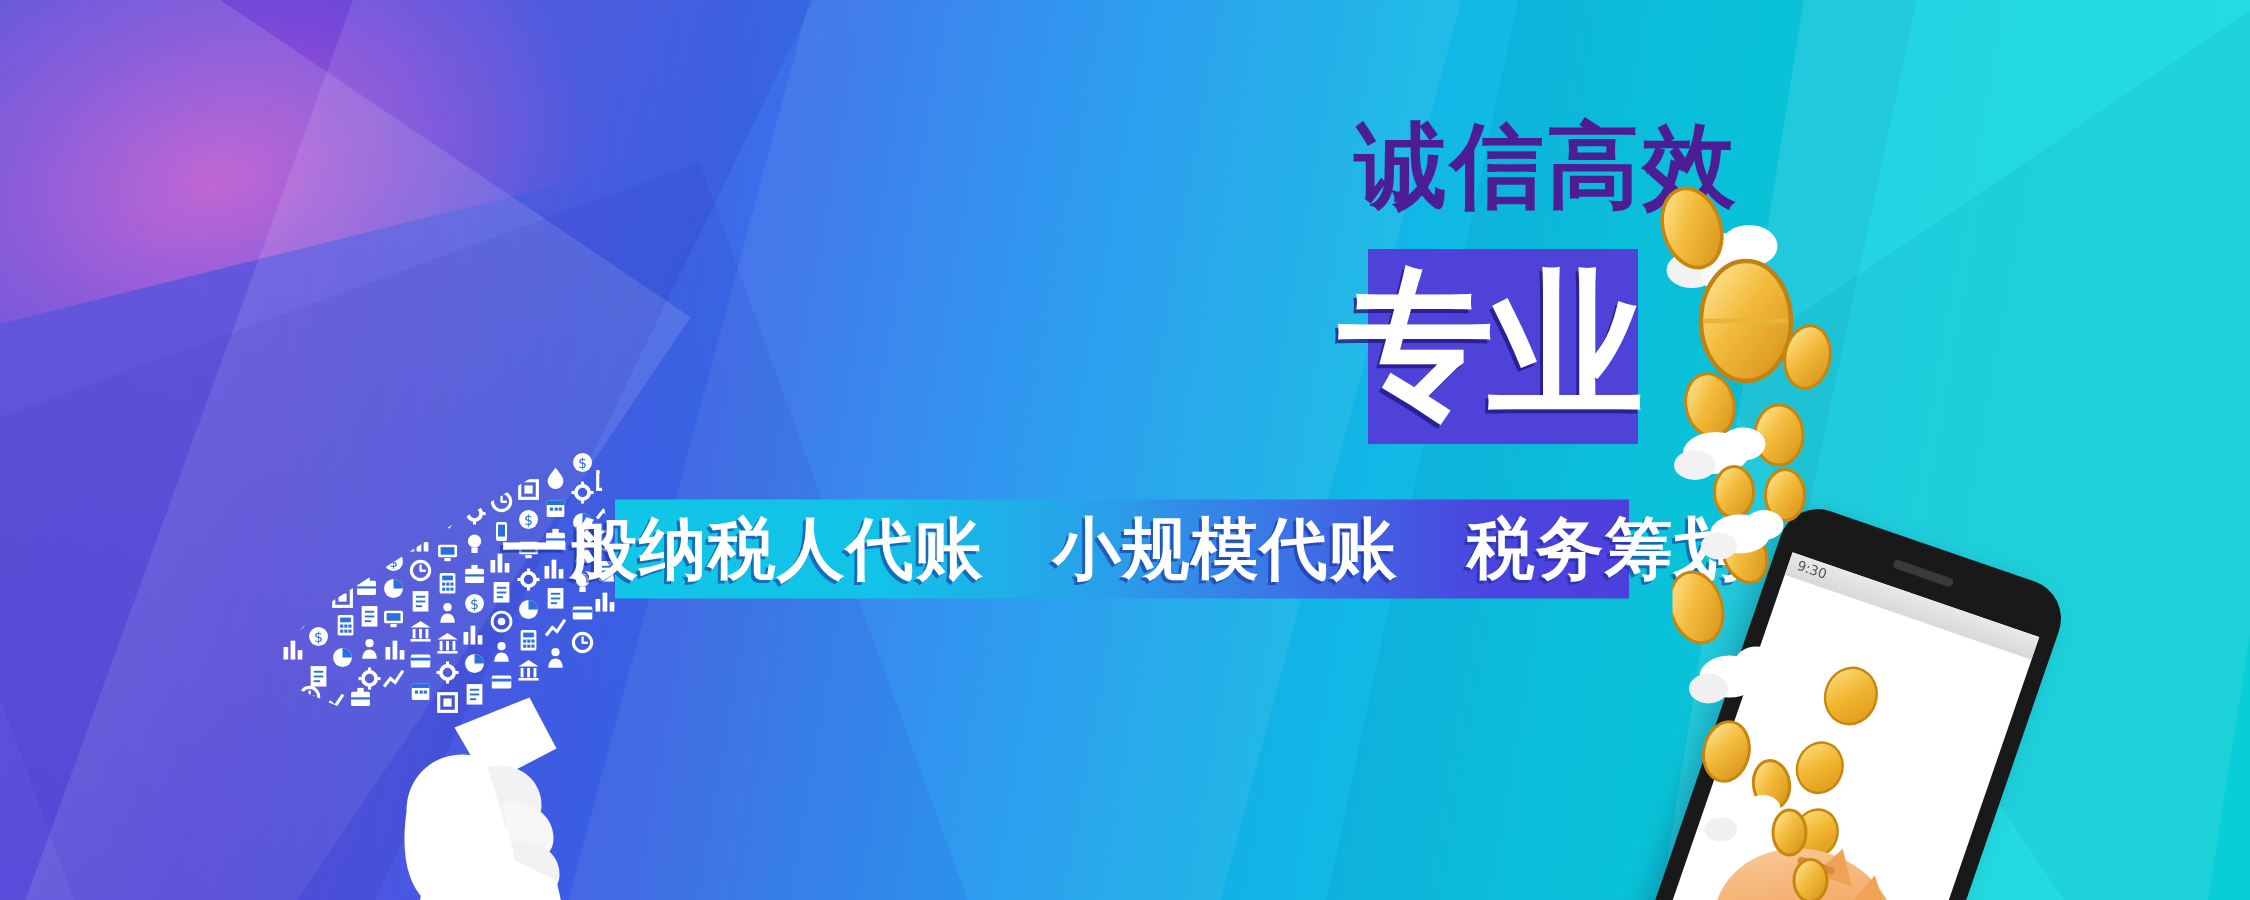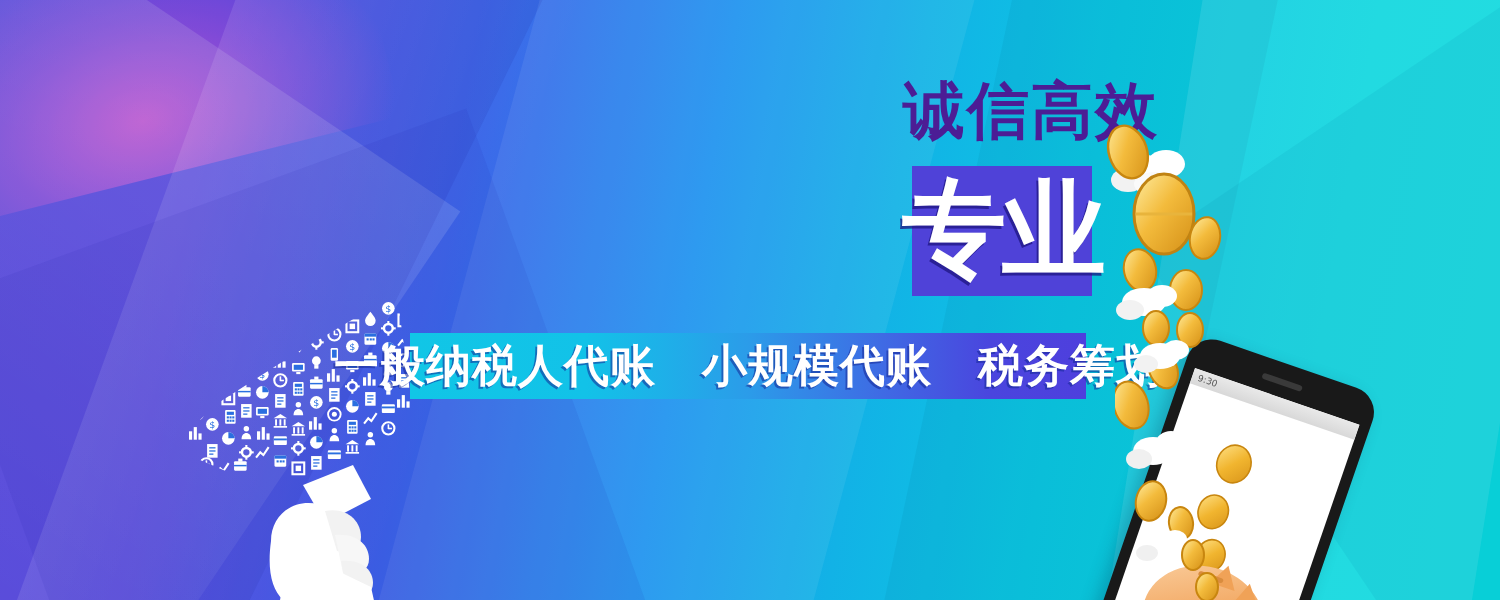--- a/index.html
+++ b/index.html
@@ -106,21 +106,21 @@
     letter-spacing:2px;
     white-space:nowrap;
   }
 
   
   .badge{
     position:absolute;
     left:912px; top:166px;
     width:180px; height:130px;
     background:#4f42d8;
-    display:flex; align-items:center; justify-content:center;
+    display:flex; align-items:center; justify-content:flex-end;
   }
   .badge-text{
     font-size:104px;
     line-height:1;
     font-weight:bold;
     color:#ffffff;
     letter-spacing:-4px;
     white-space:nowrap;
     text-shadow:-2px 3px 0 rgba(30,22,130,.75);
     transform:translateY(-2px);

